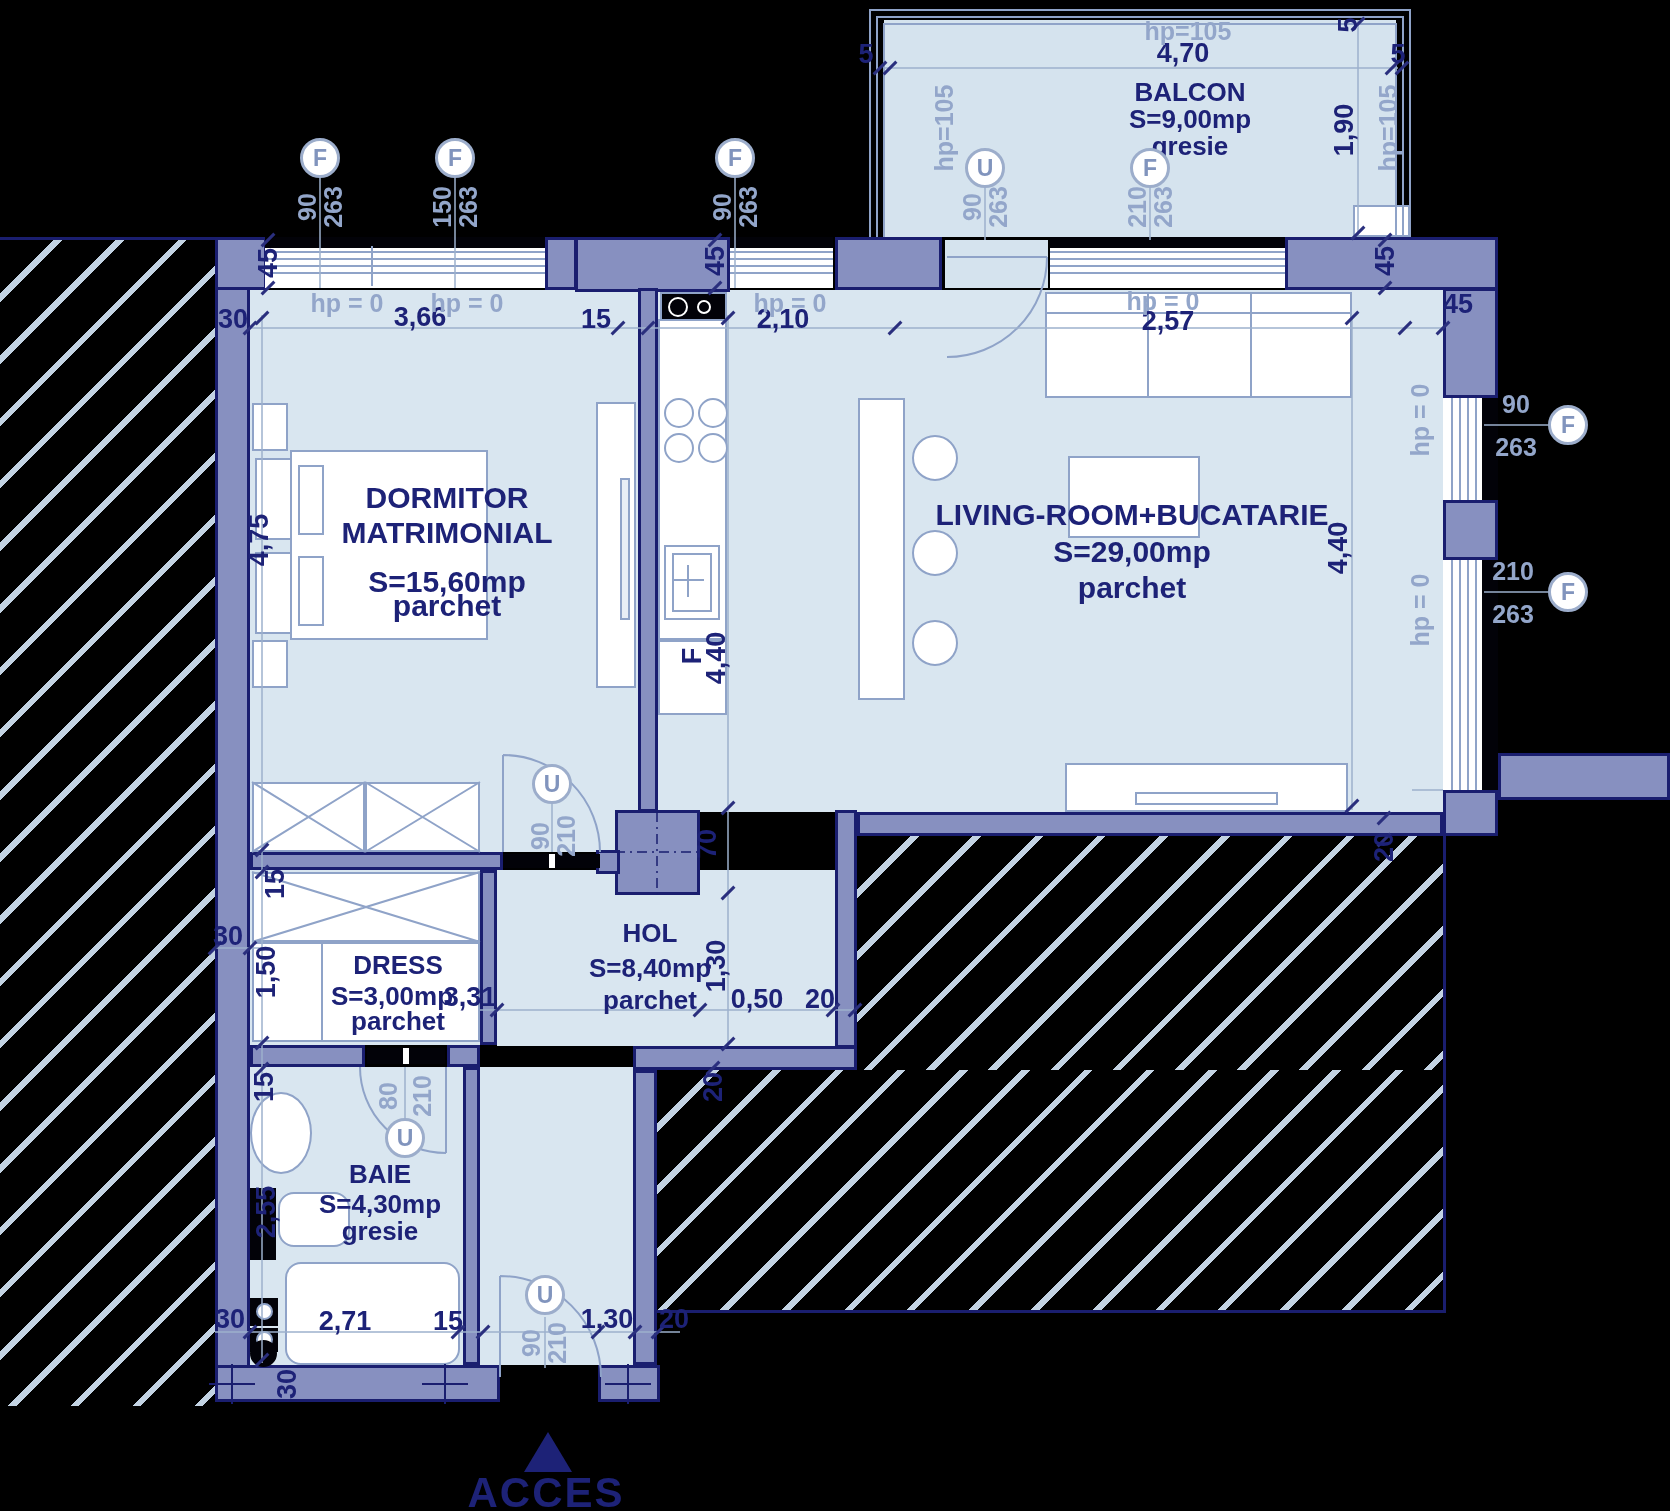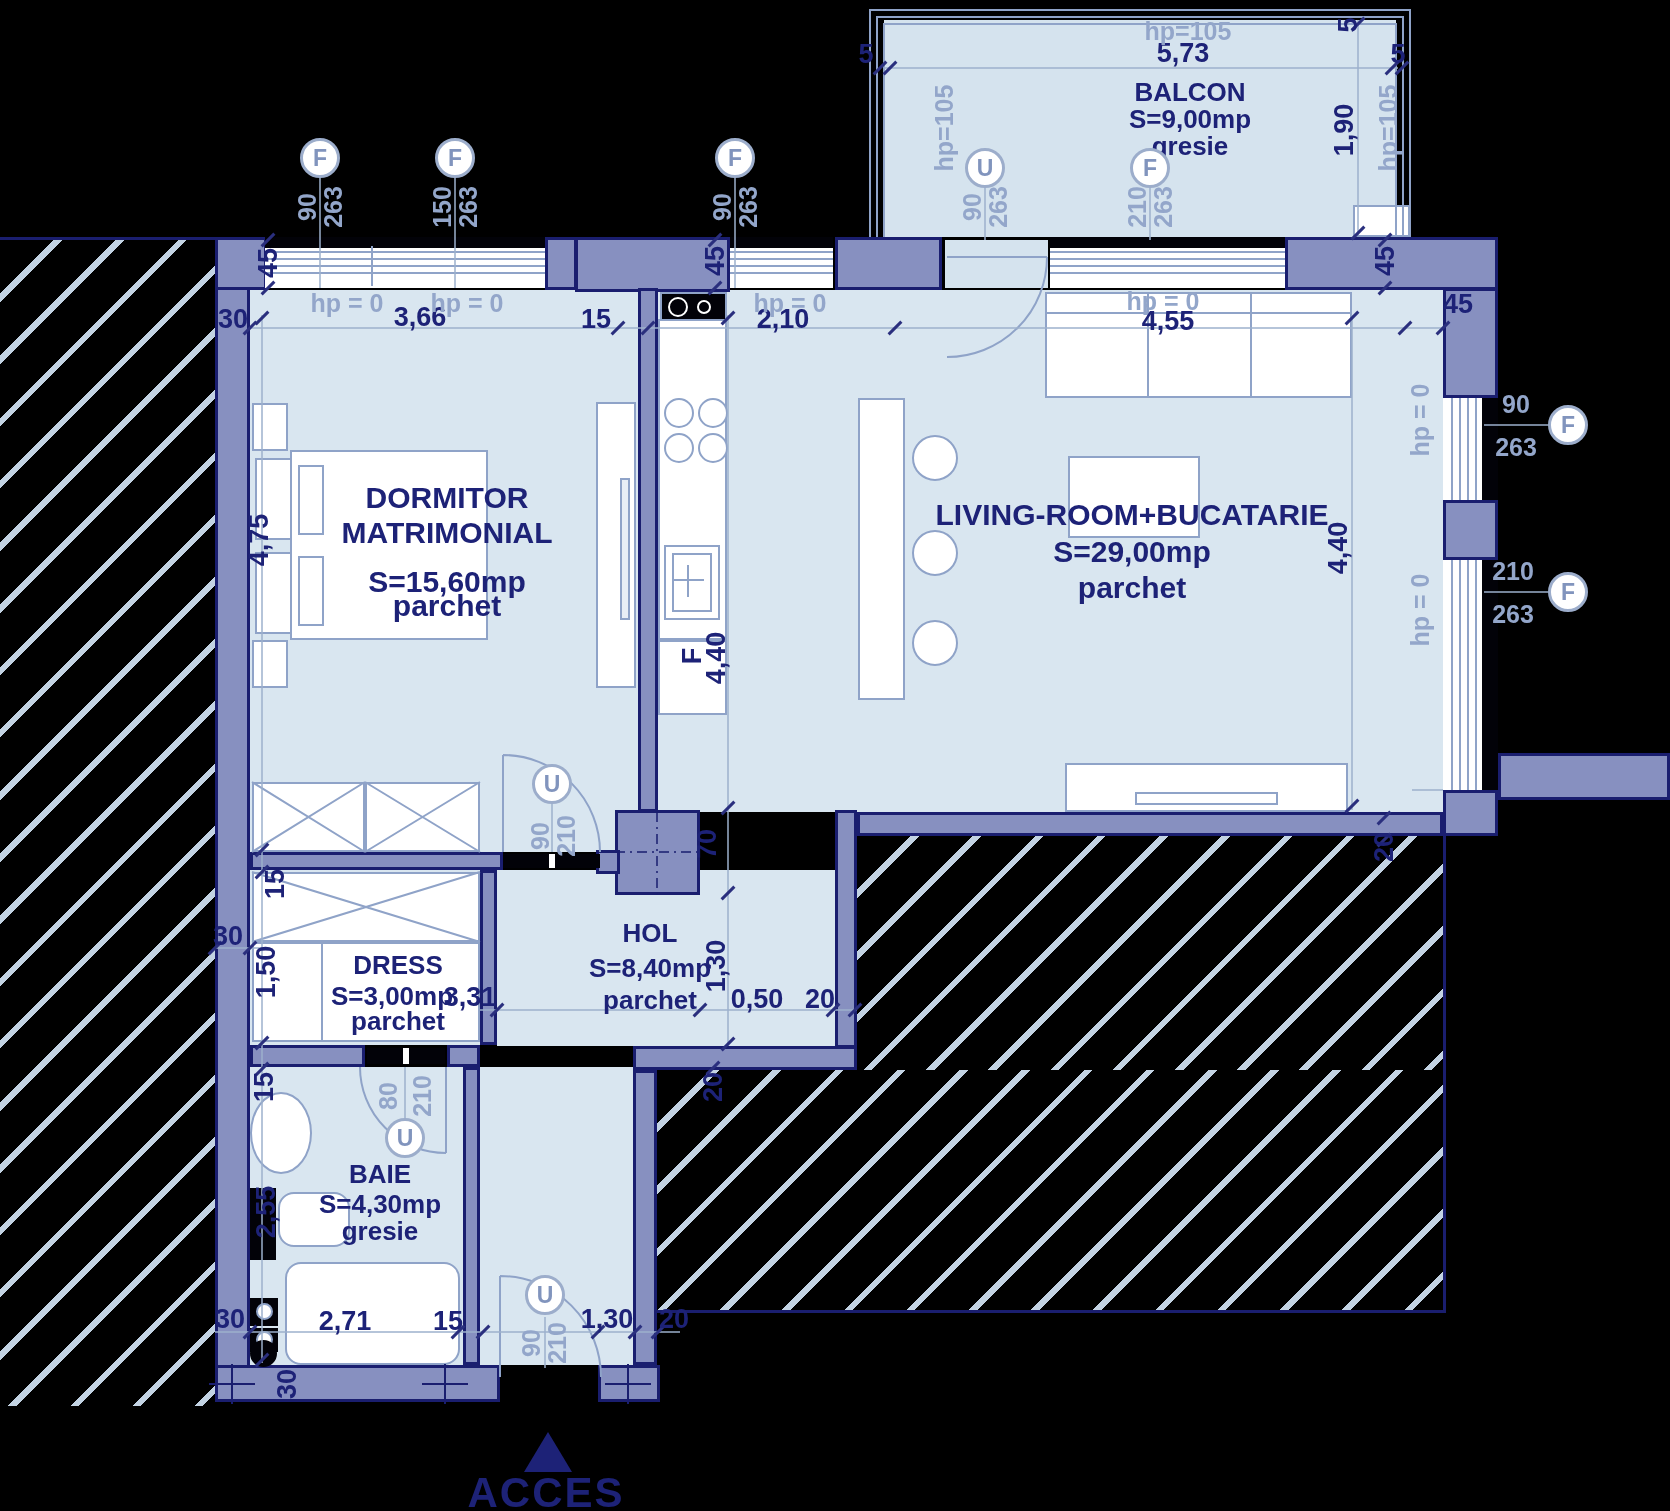--- a/index.html
+++ b/index.html
@@ -281,21 +281,21 @@
   <div class="t med" style="left:392px;top:996px;">S=3,00mp</div>
   <div class="t med" style="left:398px;top:1021px;">parchet</div>
 
   <div class="t med" style="left:380px;top:1174px;">BAIE</div>
   <div class="t med" style="left:380px;top:1204px;">S=4,30mp</div>
   <div class="t med" style="left:380px;top:1231px;">gresie</div>
 
   <div class="t" style="left:420px;top:317px;">3,66</div>
   <div class="t" style="left:596px;top:319px;">15</div>
   <div class="t" style="left:783px;top:319px;">2,10</div>
-  <div class="t" style="left:1168px;top:321px;">4,55</div>
+  <div class="t" style="left:1168px;top:321px;">2,57</div>
   <div class="t" style="left:1458px;top:304px;">45</div>
   <div class="t rot" style="left:268px;top:263px;">45</div>
   <div class="t rot" style="left:715px;top:261px;">45</div>
   <div class="t rot" style="left:1385px;top:261px;">45</div>
   <div class="t" style="left:233px;top:319px;">30</div>
   <div class="t rot" style="left:259px;top:540px;">4,75</div>
   <div class="t rot" style="left:692px;top:656px;">F</div>
   <div class="t rot" style="left:716px;top:658px;">4,40</div>
   <div class="t rot" style="left:1338px;top:548px;">4,40</div>
   <div class="t rot" style="left:707px;top:844px;">70</div>
@@ -310,21 +310,21 @@
   <div class="t rot" style="left:264px;top:1087px;">15</div>
   <div class="t rot" style="left:266px;top:1212px;">2,55</div>
   <div class="t" style="left:230px;top:1319px;">30</div>
   <div class="t" style="left:345px;top:1321px;">2,71</div>
   <div class="t" style="left:448px;top:1321px;">15</div>
   <div class="t" style="left:607px;top:1319px;">1,30</div>
   <div class="t" style="left:674px;top:1319px;">20</div>
   <div class="t rot" style="left:287px;top:1384px;">30</div>
   <div class="t rot" style="left:1384px;top:847px;">20</div>
 
-  <div class="t" style="left:1183px;top:53px;">5,73</div>
+  <div class="t" style="left:1183px;top:53px;">4,70</div>
   <div class="t" style="left:866px;top:54px;">5</div>
   <div class="t" style="left:1398px;top:54px;">5</div>
   <div class="t rot" style="left:1348px;top:25px;">5</div>
   <div class="t rot" style="left:1344px;top:130px;">1,90</div>
 
   <div class="t lt" style="left:347px;top:303px;">hp = 0</div>
   <div class="t lt" style="left:467px;top:303px;">hp = 0</div>
   <div class="t lt" style="left:790px;top:303px;">hp = 0</div>
   <div class="t lt" style="left:1163px;top:301px;">hp = 0</div>
   <div class="t lt rot" style="left:1420px;top:420px;">hp = 0</div>

